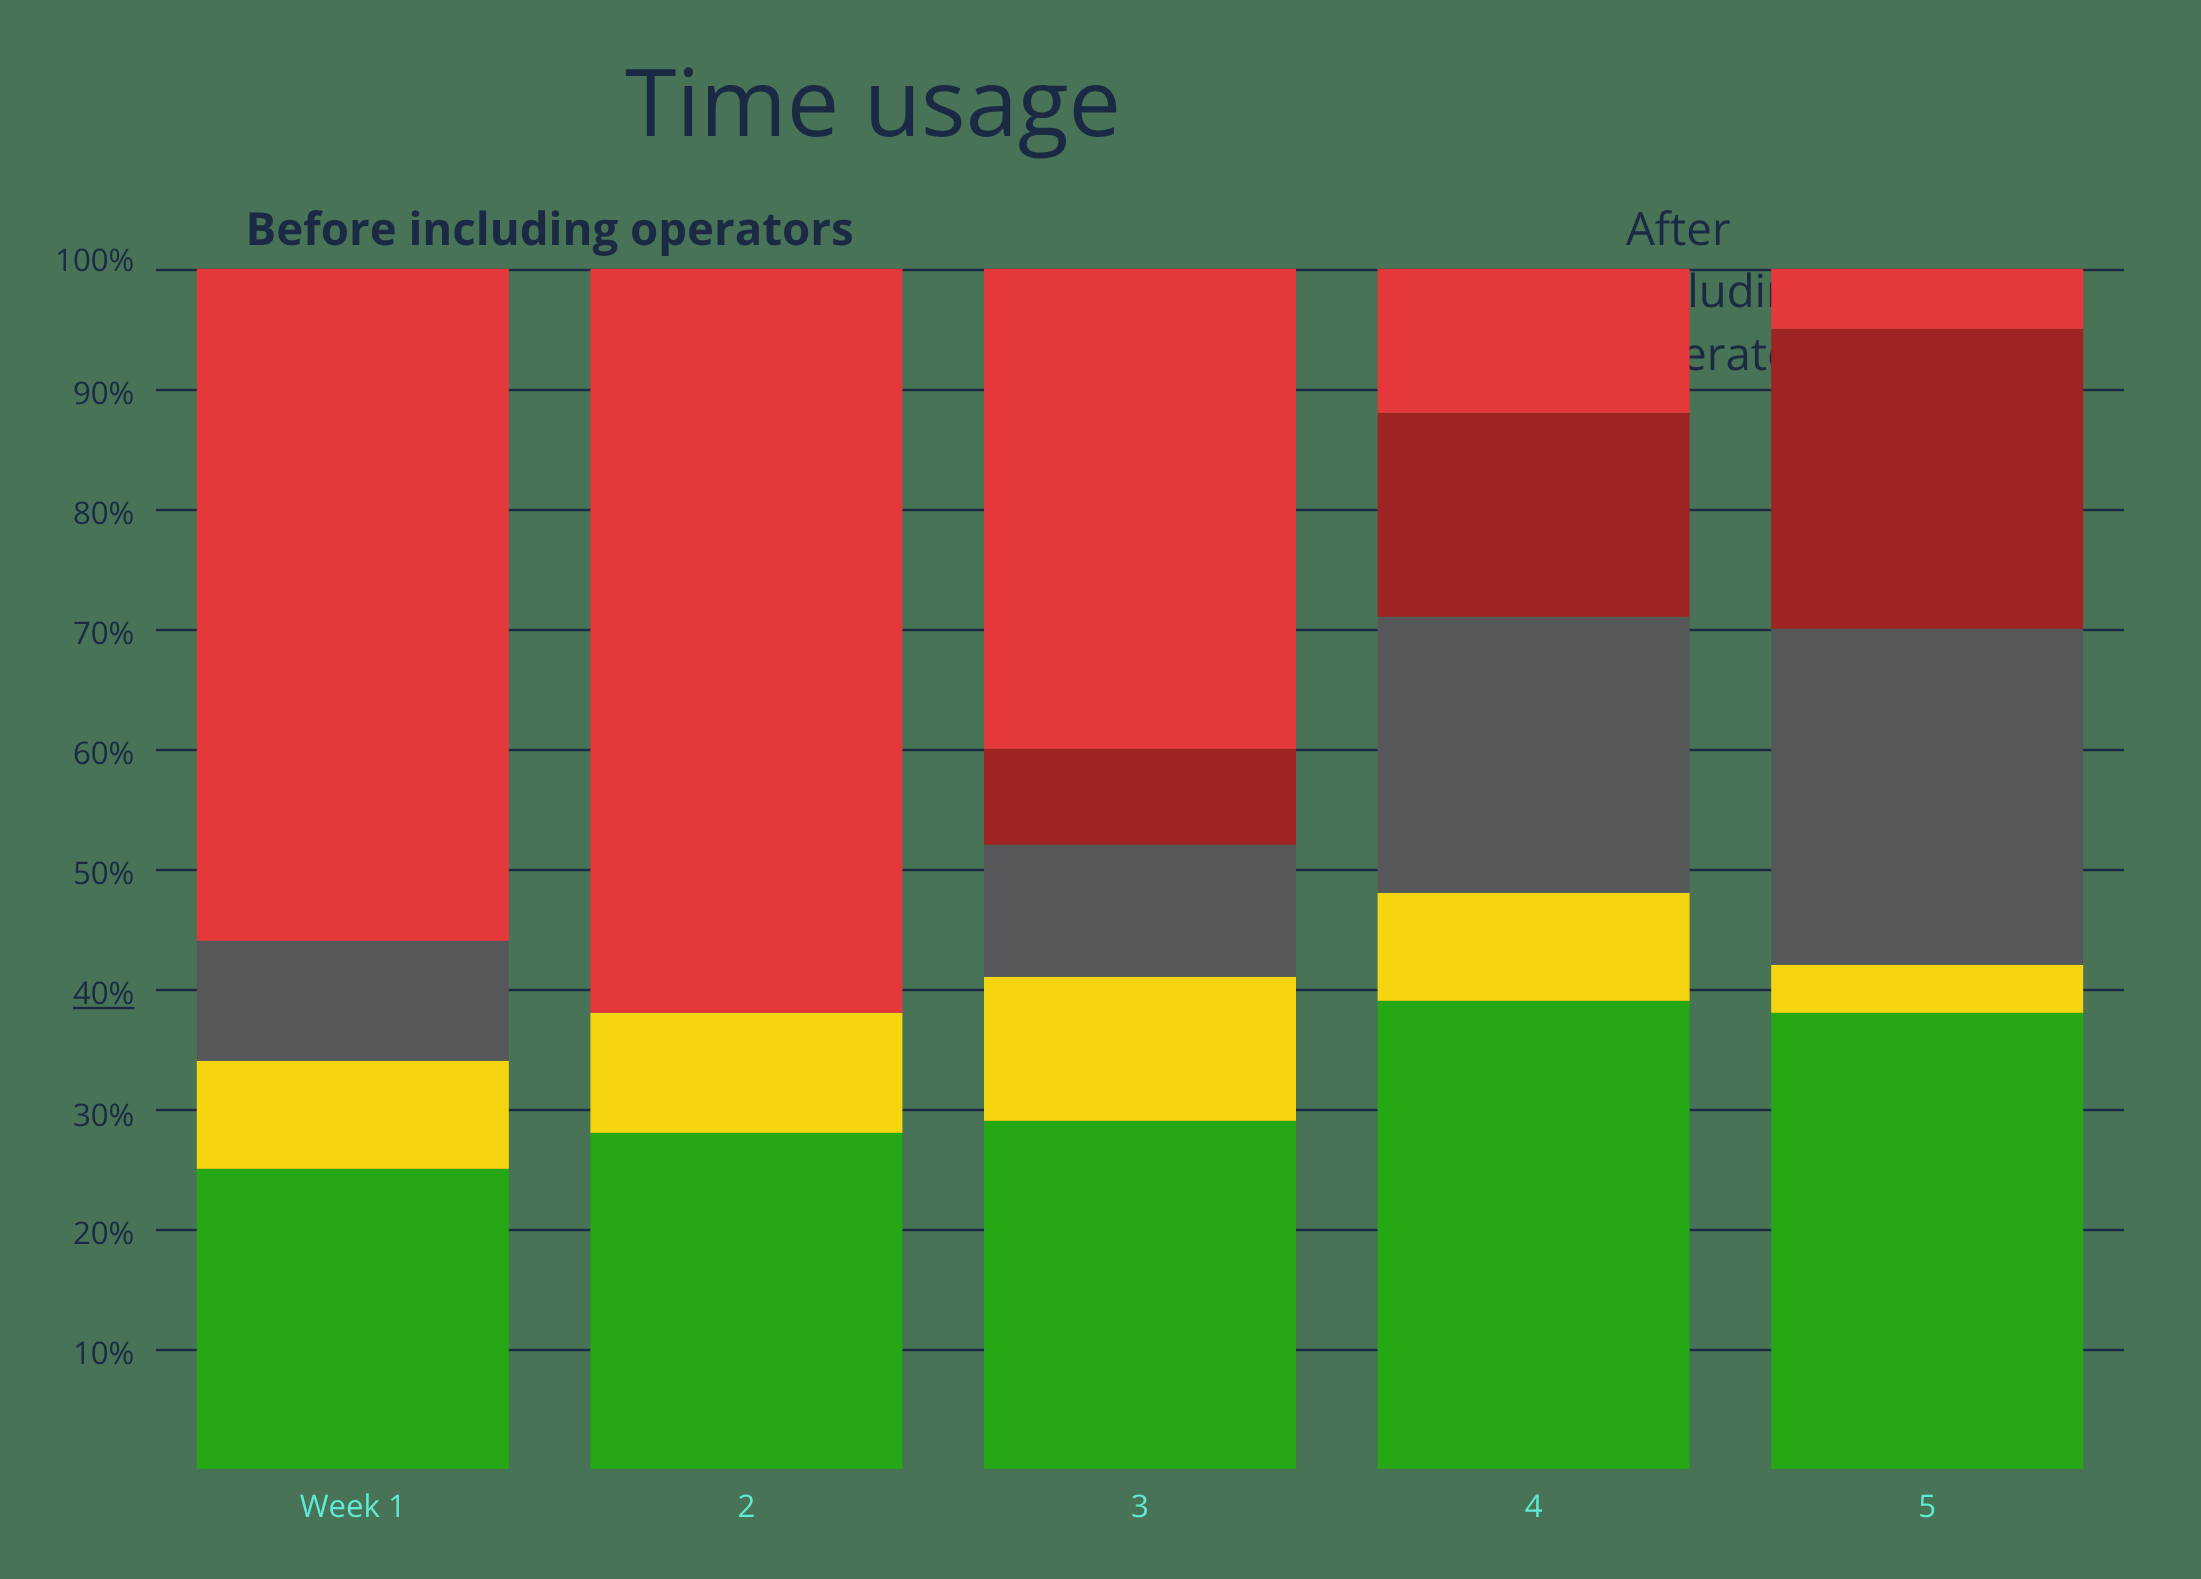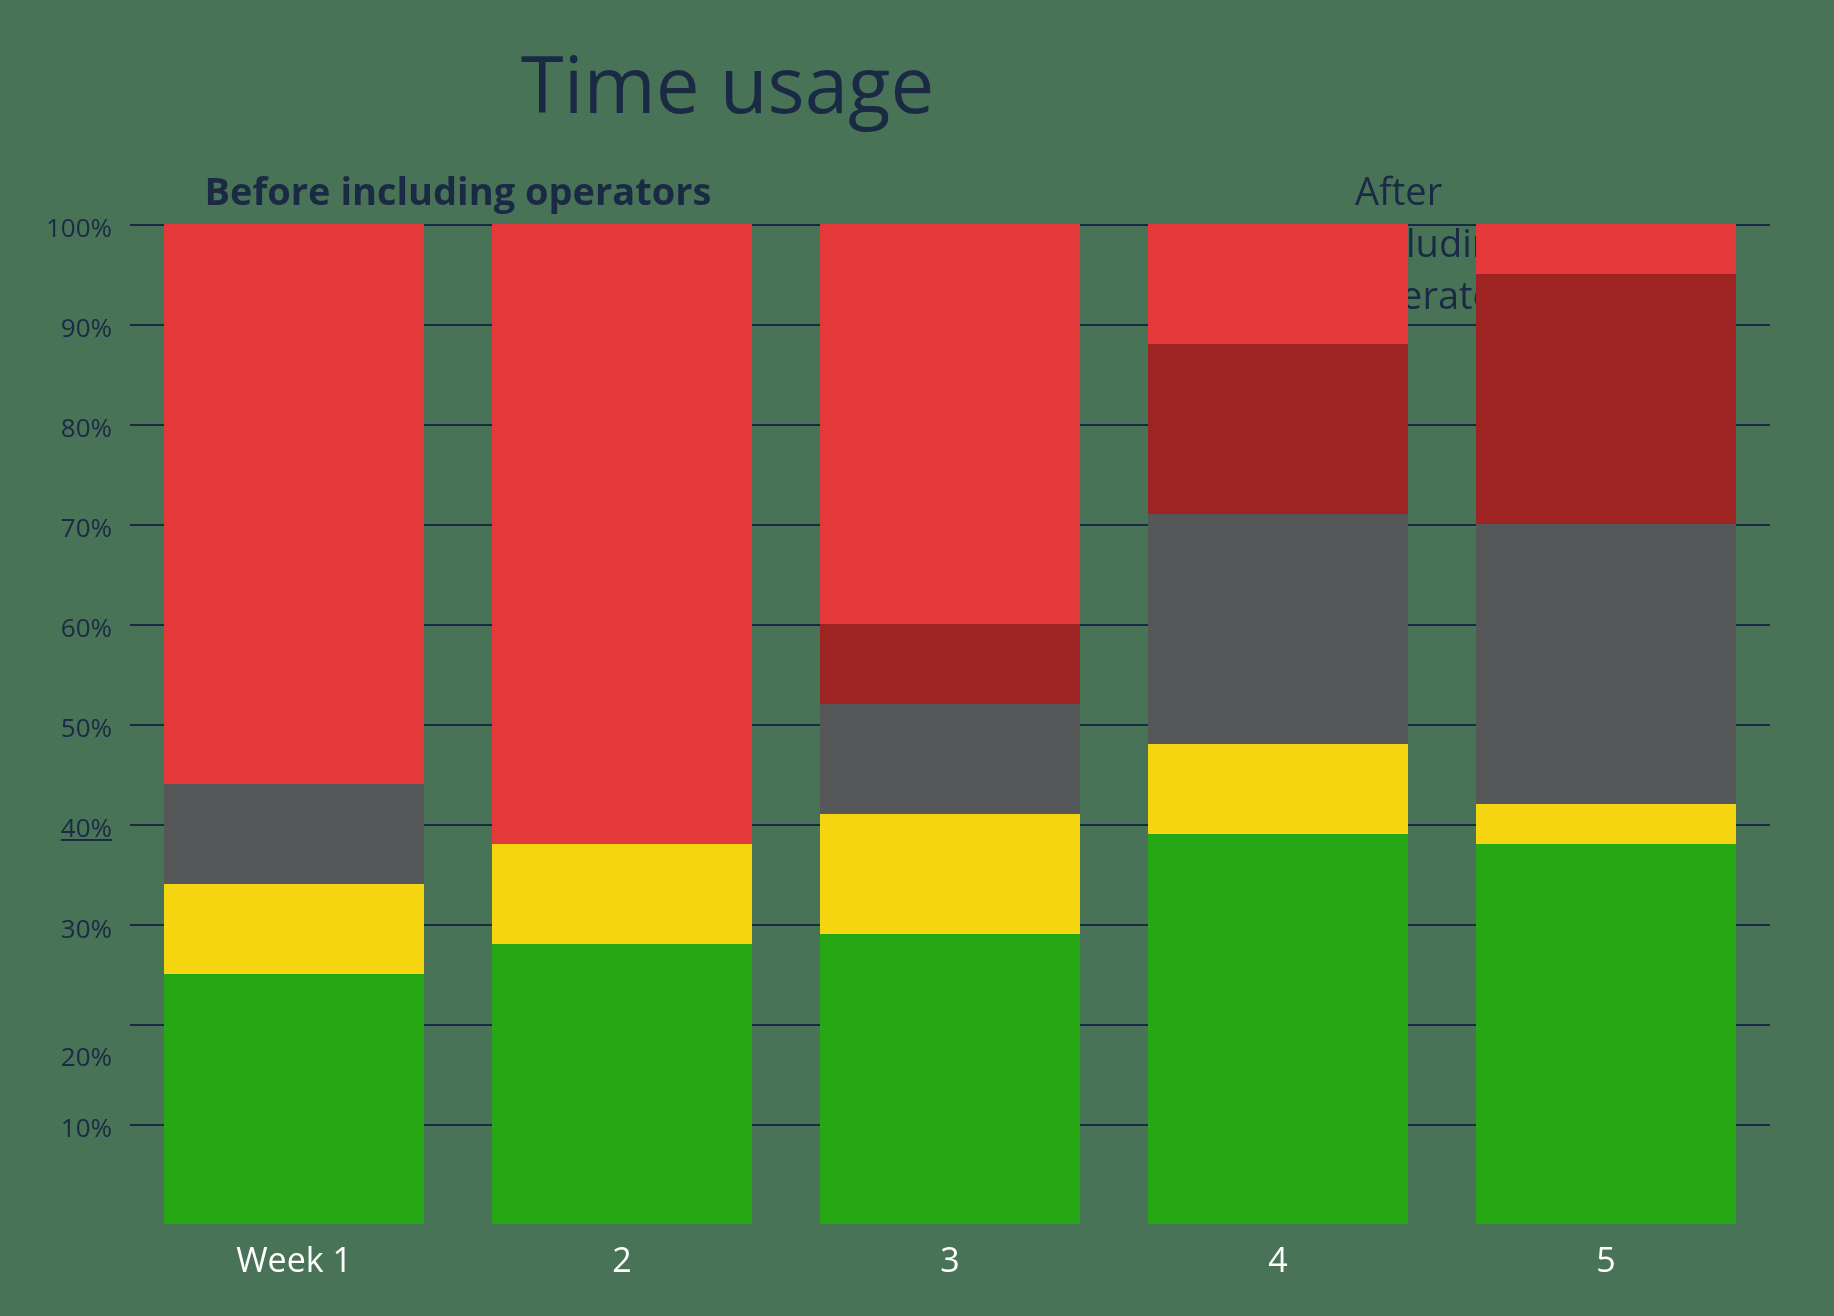--- a/index.html
+++ b/index.html
@@ -50,22 +50,22 @@
     position: absolute;
     color: #1b2a44;
     font-size: 26px;
     text-align: right;
     width: 100px;
     left: 12px; 
   }
   .x-label {
     position: absolute;
     top: 1236px;
-    color: #ffffff;
-    font-size: 34px;
+    color: #5eead4;
+    font-size: 26px;
     text-align: center;
     transform: translateX(-50%);
   }
   .bar-group {
     position: absolute;
     bottom: 0;
     width: 260px;
     height: 100%;
   }
   .seg {
@@ -79,29 +79,29 @@
 
 <div class="stage">
 
   <div class="title">Time usage</div>
 
   <div class="subtitle" id="sub-left" style="left: 458px; transform: translateX(-50%); font-weight: bold;">Before including operators</div>
   <div class="subtitle" id="sub-right" style="left: 1442px; transform: translateX(-50%);">After including operators</div>
 
   <div id="y-labels">
       <div class="y-label" style="top: 1109px;">10%</div>
-      <div class="y-label" style="top: 1009px; margin-top: 29px;">20%</div>
+      <div class="y-label" style="top: 1009px;">20%</div>
       <div class="y-label" style="top: 910px;">30%</div>
       <div class="y-label" style="top: 809px; text-decoration: underline;">40%</div>
       <div class="y-label" style="top: 709px;">50%</div>
       <div class="y-label" style="top: 609px;">60%</div>
       <div class="y-label" style="top: 509px;">70%</div>
       <div class="y-label" style="top: 409px;">80%</div>
       <div class="y-label" style="top: 309px;">90%</div>
-      <div class="y-label" style="top: 209px;">100%</div>
+      <div class="y-label" style="top: 198px;">100%</div>
     </div>
 
   <div id="x-labels">
       <div class="x-label" style="left: 294px;">Week 1</div>
       <div class="x-label" style="left: 622px;">2</div>
       <div class="x-label" style="left: 950px;">3</div>
       <div class="x-label" style="left: 1278px;">4</div>
       <div class="x-label" style="left: 1606px;">5</div>
     </div>
 

